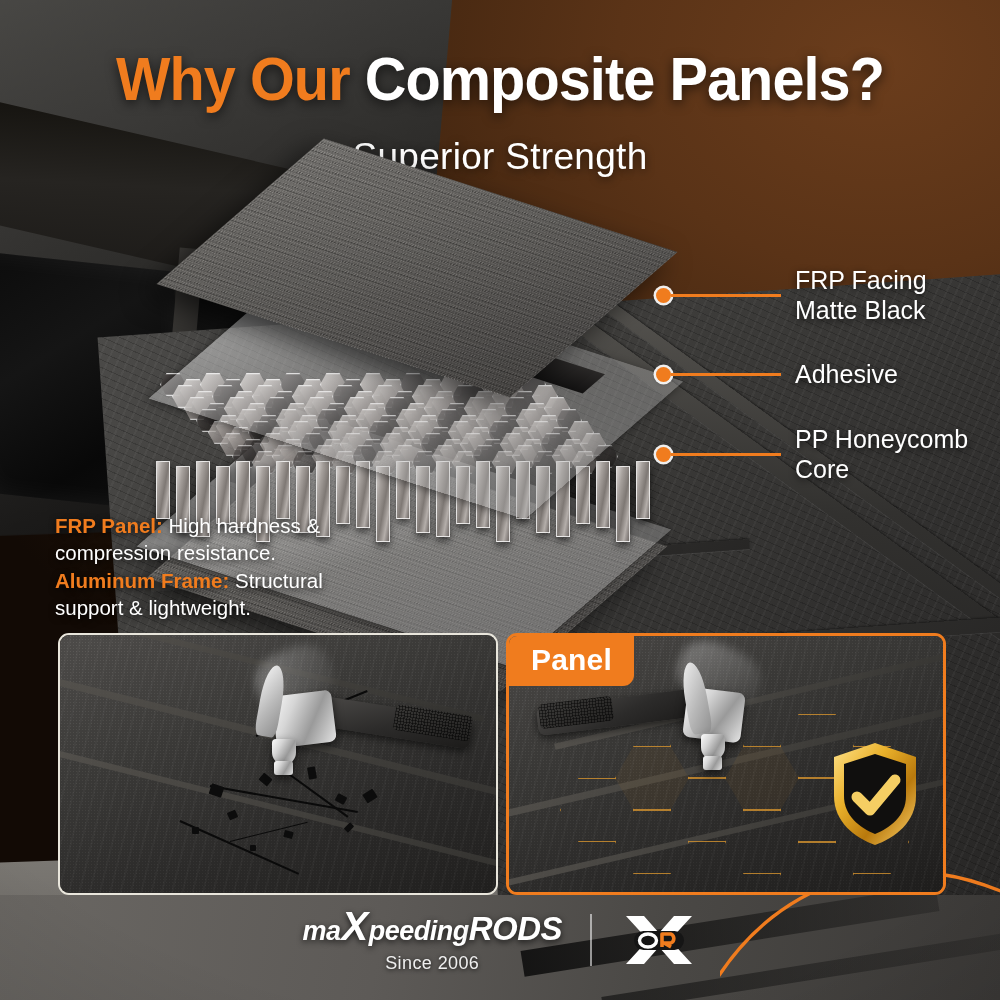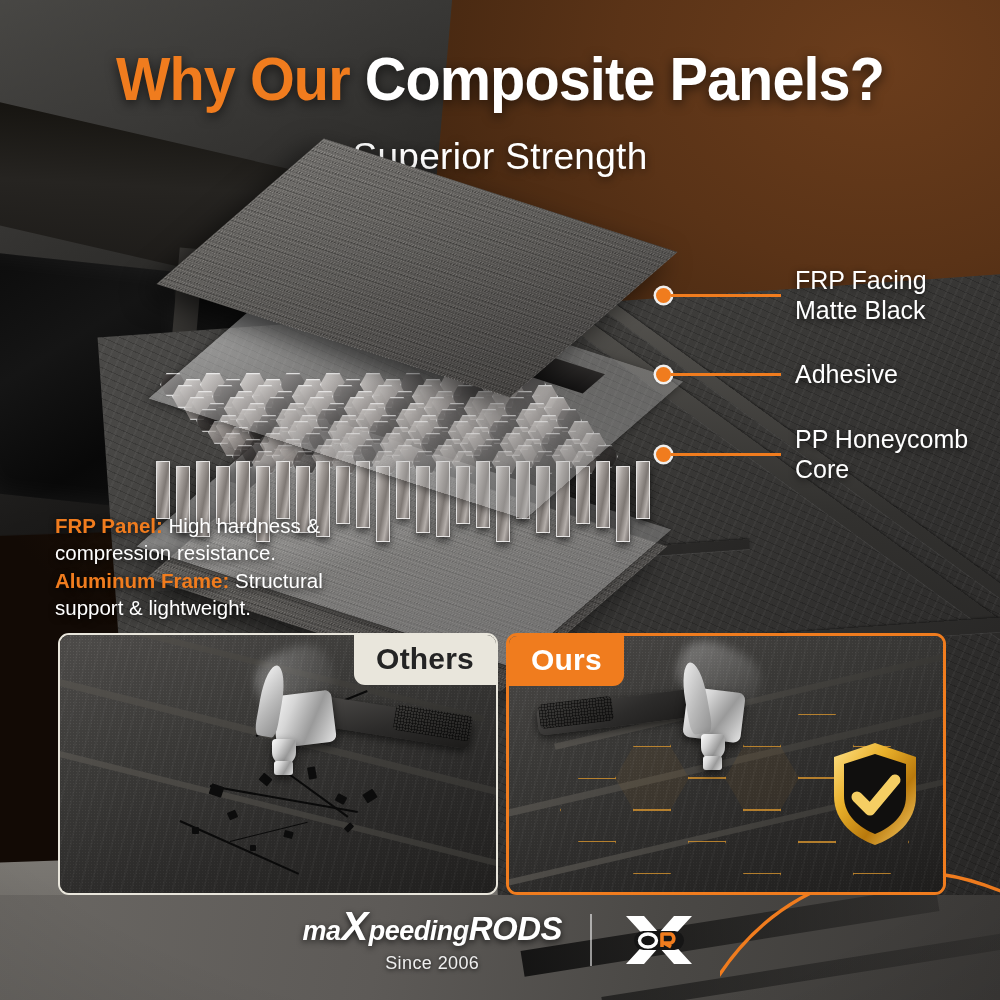--- a/index.html
+++ b/index.html
@@ -561,21 +561,20 @@
       <div class="hammer">
         <div class="motion-blur" style="left:196px;top:14px;width:78px;height:60px;border-radius:40%;transform:rotate(-22deg);"></div>
         <div class="hm-handle" style="left:252px;top:72px;width:160px;height:30px;transform:rotate(9deg);"></div>
         <div class="hm-grip" style="left:334px;top:75px;width:78px;height:26px;transform:rotate(9deg);"></div>
         <div class="hm-head" style="left:214px;top:58px;width:60px;height:52px;border-radius:7px;transform:rotate(-7deg);"></div>
         <div class="hm-claw" style="left:200px;top:30px;width:22px;height:72px;border-radius:50% 50% 20% 20%;transform:rotate(10deg);"></div>
         <div class="hm-head" style="left:212px;top:104px;width:24px;height:26px;border-radius:4px 4px 50% 50%;"></div>
         <div class="hm-head" style="left:214px;top:126px;width:19px;height:14px;border-radius:3px;"></div>
       </div>
     </div>
-    <div class="badge badge-others">Others</div>
   </div>
 
   <div class="card card-ours">
     <div class="card-photo photo-bg-u">
       <div class="cardtex"></div>
       <div class="card-slat" style="left:-40px;top:118px;width:560px;height:7px;transform:rotate(-13deg);"></div>
       <div class="card-slat" style="left:-40px;top:188px;width:560px;height:6px;transform:rotate(-13deg);"></div>
       <div class="card-slat" style="left:40px;top:56px;width:460px;height:6px;transform:rotate(-13deg);"></div>
 
       <div class="hexglow-i" style="left:106px;top:110px;"></div>
@@ -610,21 +609,21 @@
               <stop offset="35%" stop-color="#E9B02A"></stop>
             <stop offset="65%" stop-color="#B8790D"></stop>
               <stop offset="100%" stop-color="#FFD36B"></stop>
           </linearGradient>
         </defs>
         <path d="M46 3 L87 17 V56 C87 82 66 98 46 105 C26 98 5 82 5 56 V17 Z" fill="url(#goldg)"></path>
         <path d="M46 14 L77 24 V56 C77 76 61 88 46 94 C31 88 15 76 15 56 V24 Z" fill="#100f0e"></path>
         <path d="M28 57 L41 70 L66 40" fill="none" stroke="#F5CE63" stroke-width="11" stroke-linecap="round" stroke-linejoin="round"></path>
       </svg>
     </div>
-    <div class="badge badge-ours">Ours</div>
+    <div class="badge badge-ours">Panel</div>
   </div>
 
   <div class="brand">
     <div class="brand-main">
       <div class="brand-word">
         <span class="bw-small">ma</span>
           <span class="bw-x">X</span>
           <span class="bw-small">peeding</span>
           <span>RODS</span>
       </div>

